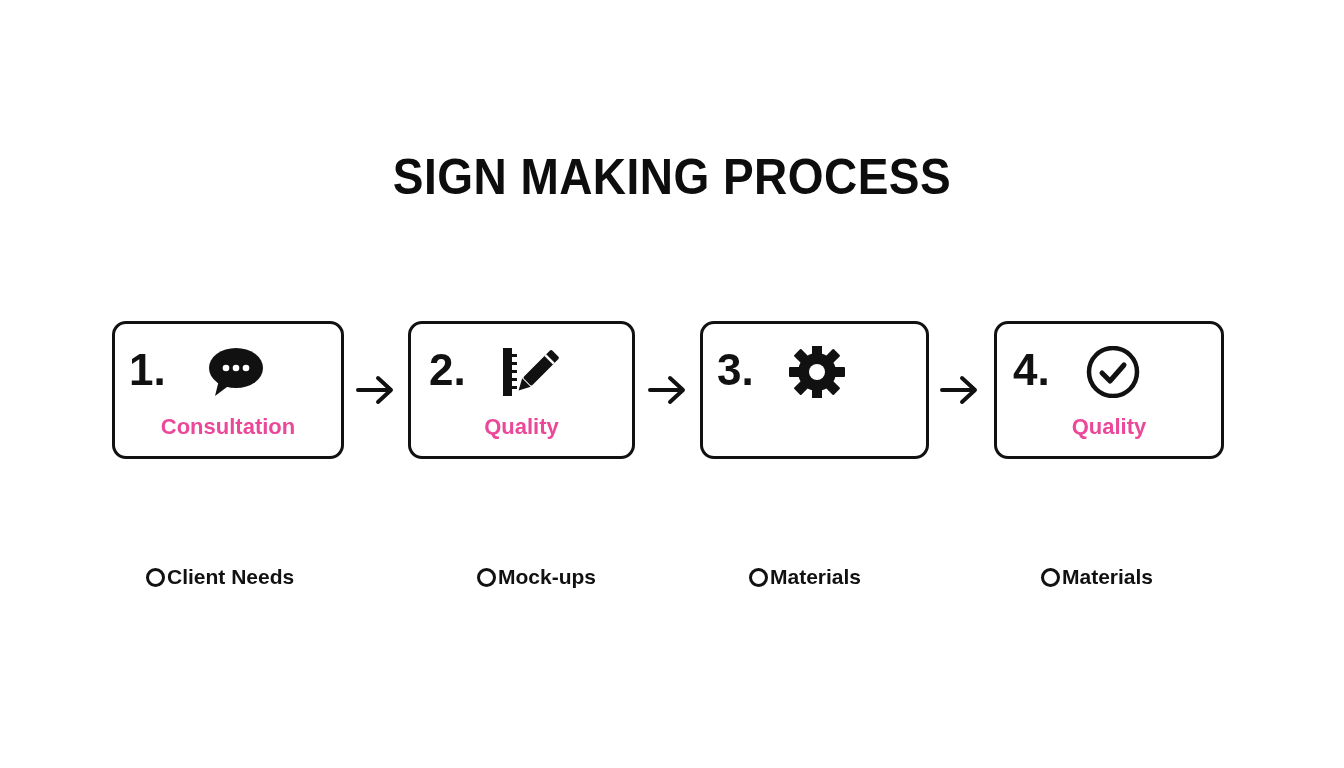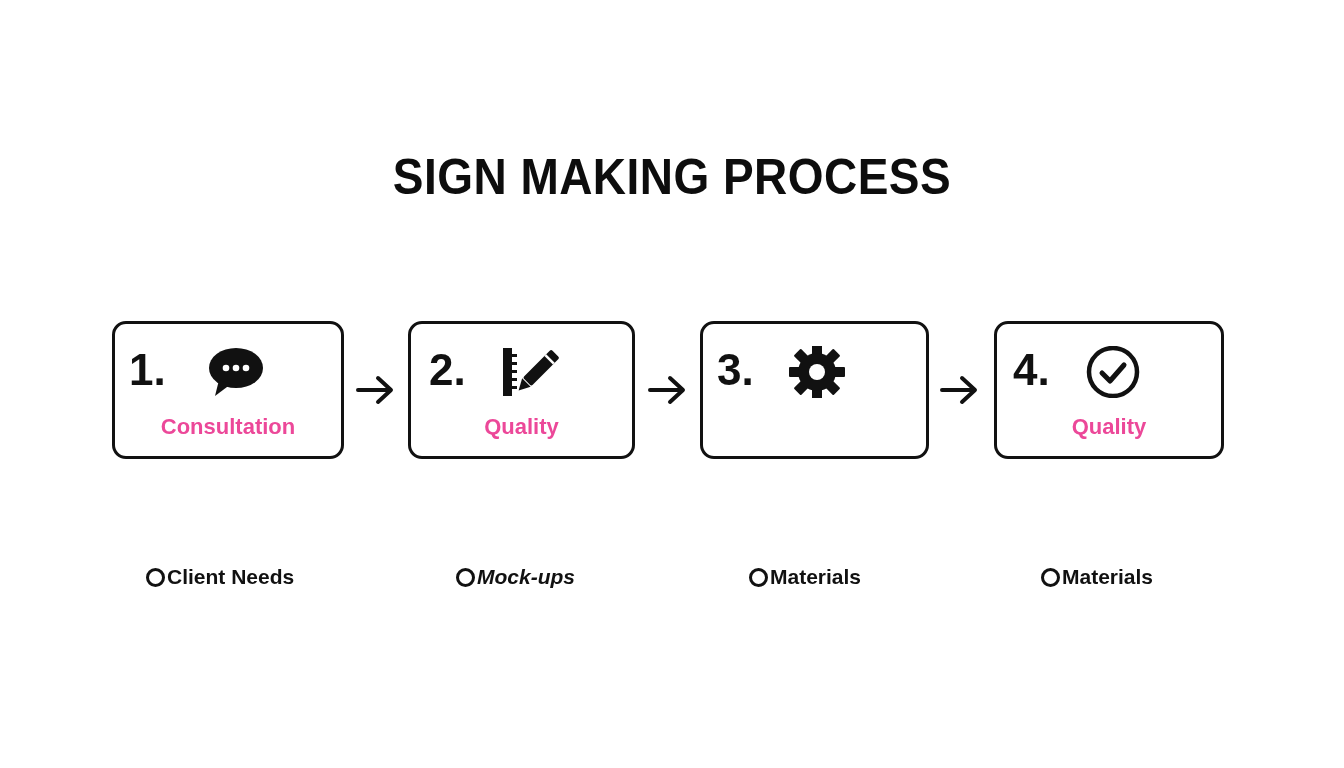--- a/index.html
+++ b/index.html
@@ -122,21 +122,21 @@
       <path d="M19 27 L27 35 L41 19" stroke="#111" stroke-width="5" fill="none" stroke-linecap="round" stroke-linejoin="round"></path>
     </svg>
   </div>
   <div class="step-label">Quality</div>
 </div>
 
 <div class="bullet" style="left:146px;">
   <span class="bullet-dot"></span>
   <span>Client Needs</span>
 </div>
-<div class="bullet" style="left:456px;font-style:italic;">
+<div class="bullet" style="left:477px;">
   <span class="bullet-dot"></span>
   <span>Mock-ups</span>
 </div>
 <div class="bullet" style="left:749px;">
   <span class="bullet-dot"></span>
   <span>Materials</span>
 </div>
 <div class="bullet" style="left:1041px;">
   <span class="bullet-dot"></span>
   <span>Materials</span>

